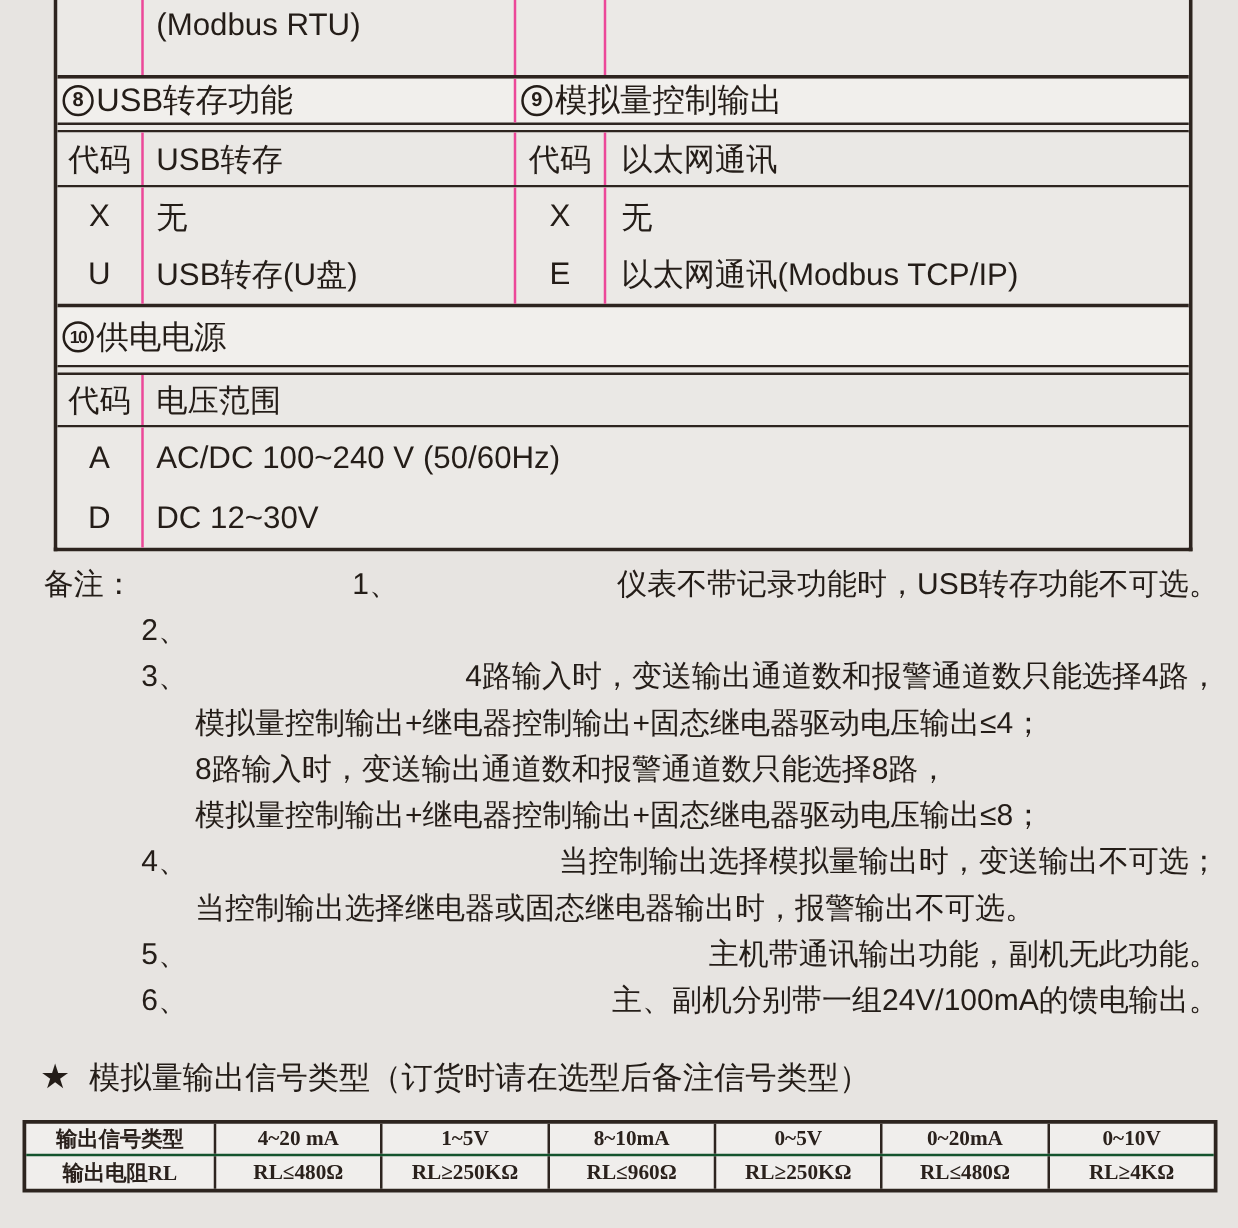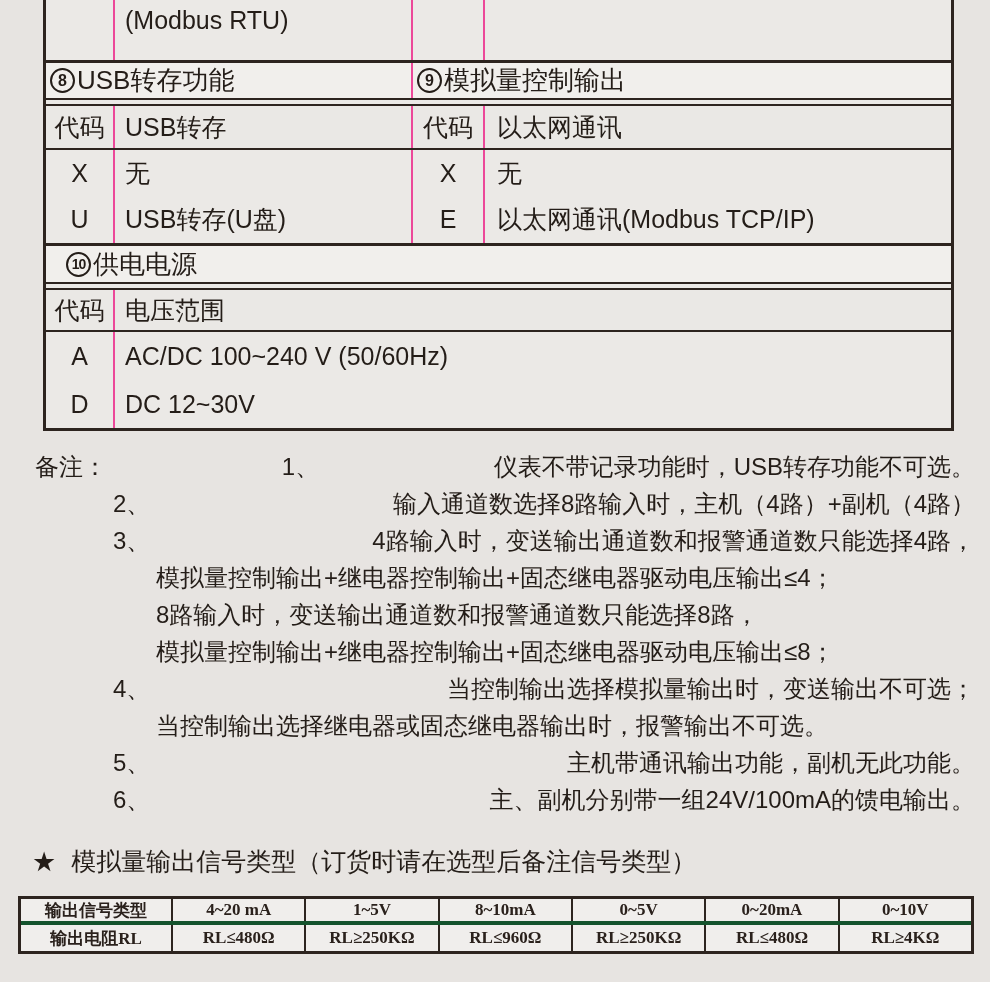--- a/index.html
+++ b/index.html
@@ -35,21 +35,21 @@
   .bg-body{background:#ebe9e6;}
   .gap{height:4px; background:#ebe9e6; border-bottom:2px solid #2d241f;}
 
   .fs-main{font-size:25px;}
 
   .r-partial{height:63px; border-bottom-width:3px;}
   .r-partial .cell{align-items:flex-start; padding-top:6px;}
   .r-sec{height:37px;}
   .r-hdr{height:44px;}
   .r-body{height:96px;}
-  .r-sec10{height:38px;padding-left:16px;}
+  .r-sec10{height:48px;}
   .r-hdr10{height:42px;}
   .r-body10{height:96px; border-bottom:none;}
 
   .sec-cell{padding-left:4px; font-size:26px; display:flex; align-items:center; box-sizing:border-box;}
   .sec-left{width:367px;}
   .sec-right{flex:1;}
   .circ{
     display:inline-flex; justify-content:center; align-items:center;
     width:25px; height:25px; border:2px solid #241d18; border-radius:50%;
     font-size:16px; font-weight:bold; margin-right:2px; flex:0 0 auto;
@@ -77,21 +77,21 @@
 
   
   .sigtab{
     left:18px; top:896px; width:956px;
     border:3px solid #2d241f; box-sizing:border-box;
     background:#f0eeec;
     font-family:"Liberation Serif","DejaVu Serif",serif;
     font-weight:bold; font-size:17px; color:#2a211c;
   }
   .srow{display:flex; height:26px; box-sizing:border-box;}
-  .srow.first{border-bottom:4px solid #14532d;}
+  .srow.first{border-bottom:2px solid #14532d;}
   .scell{box-sizing:border-box; display:flex; align-items:center; justify-content:center; border-right:2px solid #2d241f;}
   .scell.last{border-right:none;}
   .scol0{width:152px; flex:0 0 auto;}
   .scoln{flex:1;}
 </style>
 </head>
 <body>
 
 <div class="abs spec">
 
@@ -166,21 +166,20 @@
 </div>
 
 <div class="abs notes">
   <div class="nline">
     <span class="nlabel">备注：</span>
     <span class="nnum">1、</span>
     <span>仪表不带记录功能时，USB转存功能不可选。</span>
   </div>
   <div class="nline ind1">
     <span class="nnum">2、</span>
-    <span>输入通道数选择8路输入时，主机（4路）+副机（4路）</span>
   </div>
   <div class="nline ind1">
     <span class="nnum">3、</span>
     <span>4路输入时，变送输出通道数和报警通道数只能选择4路，</span>
   </div>
   <div class="nline ind2">
     <span>模拟量控制输出+继电器控制输出+固态继电器驱动电压输出≤4；</span>
   </div>
   <div class="nline ind2">
     <span>8路输入时，变送输出通道数和报警通道数只能选择8路，</span>

